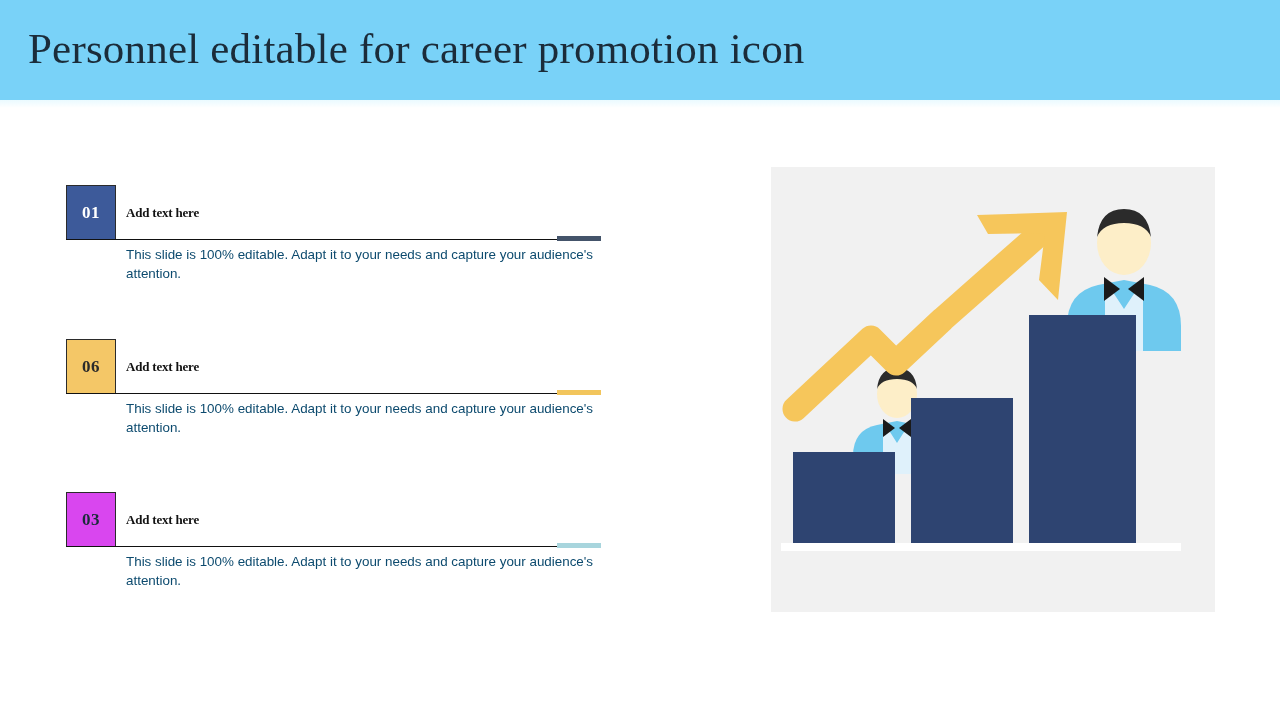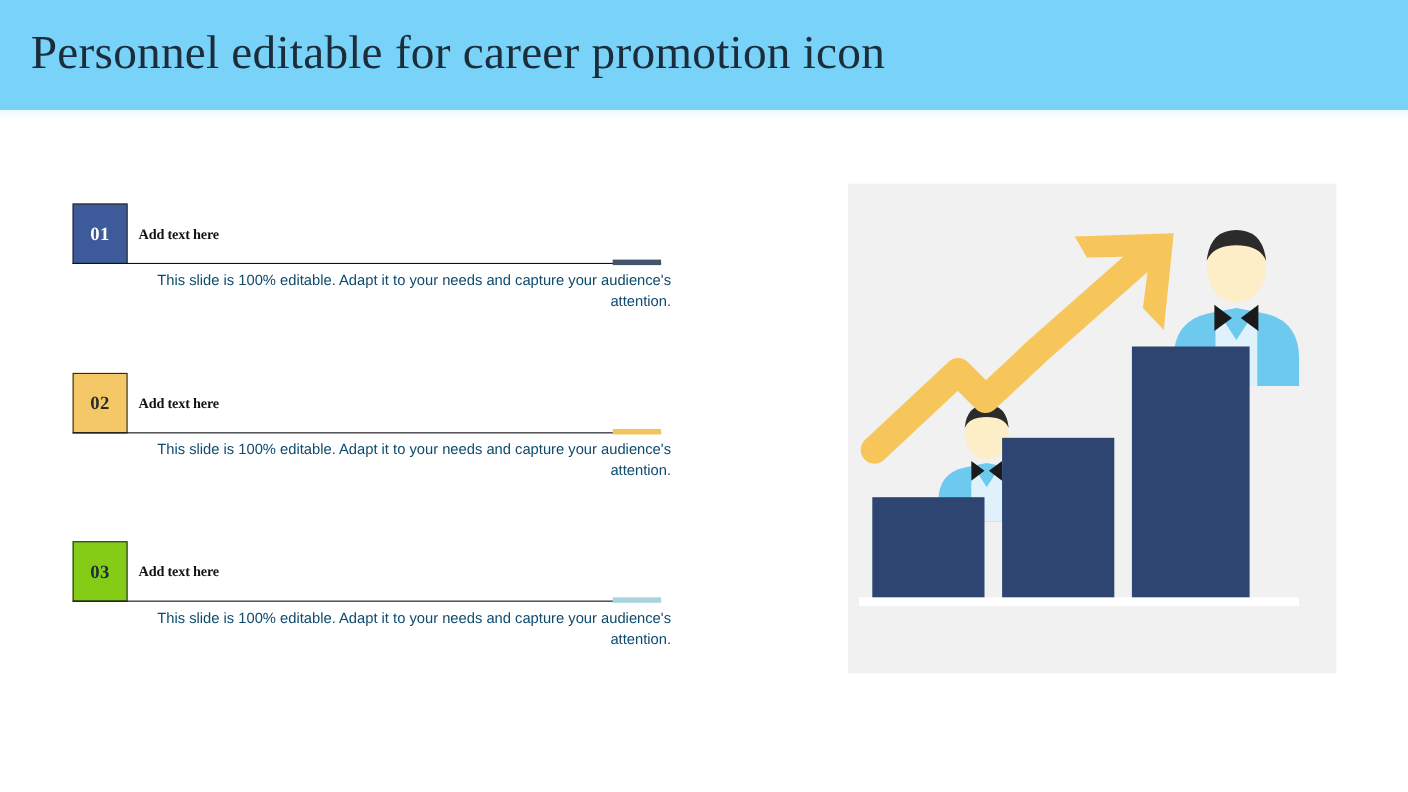--- a/index.html
+++ b/index.html
@@ -50,21 +50,20 @@
     left: 0;
     top: 0;
     width: 660px;
     height: 720px;
   }
   .step-item {
     position: absolute;
     left: 0;
     width: 660px;
     height: 130px;
-    text-align: right;
   }
   .step-badge {
     position: absolute;
     left: 66px;
     top: 0px;
     width: 50px;
     height: 55px;
     box-sizing: border-box;
     border: 1px solid #2b2b2b;
     display: flex;
@@ -142,30 +141,30 @@
       <span>01</span>
     </div>
     <div class="step-heading">Add text here</div>
     <div class="step-rule"></div>
     <div class="step-rule-accent" style="background:#44546a;"></div>
     <div class="step-body">This slide is 100% editable. Adapt it to your needs and capture your audience's attention.</div>
   </div>
 
   <div class="step-item" style="top:339px;">
     <div class="step-badge" style="background:#f4c767;color:#2b2b2b;">
-      <span>02</span>
+      <span>06</span>
     </div>
     <div class="step-heading">Add text here</div>
     <div class="step-rule"></div>
     <div class="step-rule-accent" style="background:#f2c55c;"></div>
     <div class="step-body">This slide is 100% editable. Adapt it to your needs and capture your audience's attention.</div>
   </div>
 
   <div class="step-item" style="top:492px;">
-    <div class="step-badge" style="background:#84cc16;color:#1b2c3a;">
+    <div class="step-badge" style="background:#d946ef;color:#1b2c3a;">
       <span>03</span>
     </div>
     <div class="step-heading">Add text here</div>
     <div class="step-rule"></div>
     <div class="step-rule-accent" style="background:#a8d5dd;"></div>
     <div class="step-body">This slide is 100% editable. Adapt it to your needs and capture your audience's attention.</div>
   </div>
 
 </div>
 

